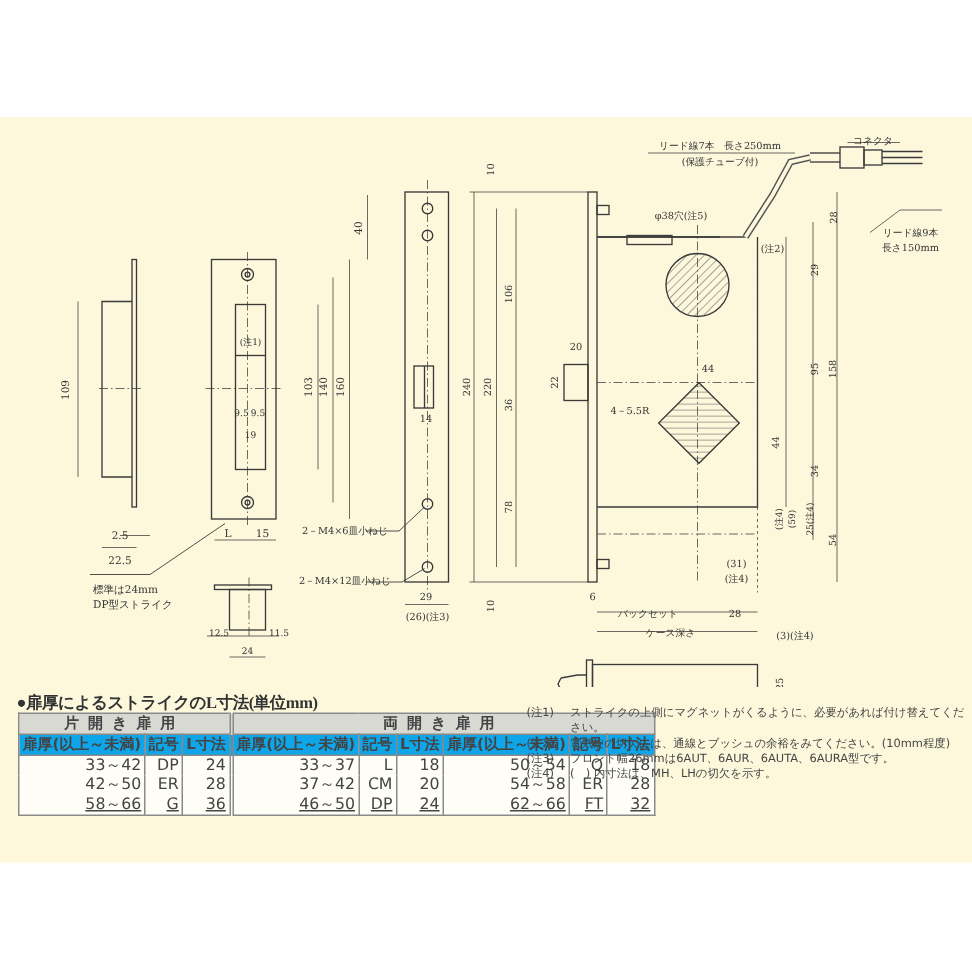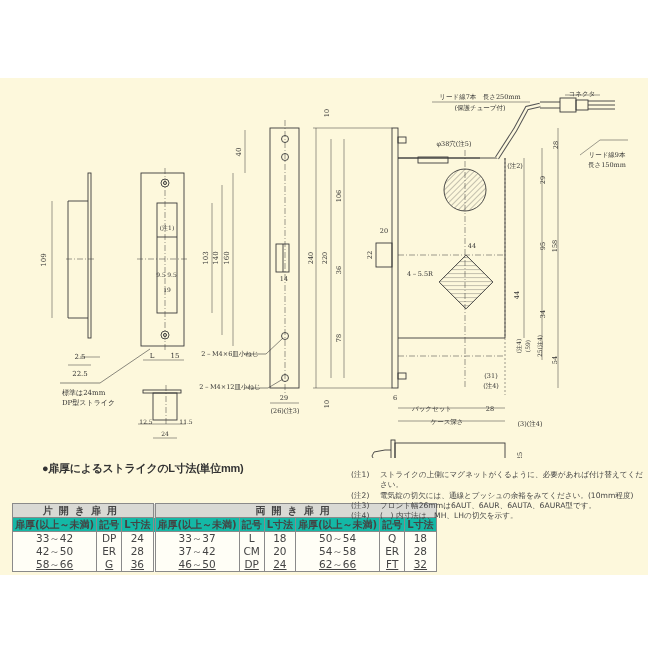--- a/index.html
+++ b/index.html
@@ -1,29 +1,29 @@
 <!DOCTYPE html>
 <html><head>
 <meta charset="utf-8">
 <style>
   html, body { margin: 0; padding: 0; }
   body { width: 648px; height: 648px; background: #ffffff; position: relative; overflow: hidden;
          font-family: "DejaVu Serif", serif; color: #2a2a2a; }
   .panel { position: absolute; left: 0; top: 78px; width: 648px; height: 497px; background: #fdf8dc; }
   svg.drawing { position: absolute; left: 0; top: 78px; }
   svg text { font-family: "DejaVu Serif", serif; fill: #333; }
-  .table-title { position: absolute; left: 11px; top: 461px; font-family: Liberation Sans, sans-serif;
-                 font-size: 11px; font-weight: bold; color: #333; letter-spacing: -0.3px; margin-left: 31px; }
+  .table-title { position: absolute; left: 11px; top: 461px; font-family: Liberation Serif, serif;
+                 font-size: 11px; font-weight: bold; color: #333; letter-spacing: -0.3px; }
   table.ltable { position: absolute; left: 12px; top: 475px; border-collapse: collapse;
-                 font-family: "DejaVu Sans", sans-serif; font-size: 10.5px; color: #444; background: #fffef6; margin-top: 28px; }
+                 font-family: "DejaVu Sans", sans-serif; font-size: 10.5px; color: #444; background: #fffef6; }
   table.ltable td, table.ltable th { border: 1px solid #8a8a8a; padding: 0 2px; text-align: center;
                  height: 13px; line-height: 13px; font-weight: normal; white-space: nowrap; }
   table.ltable tr.group th { background: #d9d9d4; font-weight: bold; letter-spacing: 6px; font-size: 10px; }
-  table.ltable tr.cols th { background: #14b8a6; font-weight: bold; font-size: 10px; }
-  table.ltable td { border-top: none; border-bottom: none; }
+  table.ltable tr.cols th { background: #0ea5e9; font-weight: bold; font-size: 10px; }
+  table.ltable td { border-top: none; border-bottom: none; text-align: right; }
   table.ltable tr:last-child td { border-bottom: 1px solid #8a8a8a; text-decoration: underline; }
   table.ltable .sep { border-left: 3px double #8a8a8a; }
   .notes { position: absolute; left: 351px; top: 470px; width: 292px; font-family: "DejaVu Sans", sans-serif;
            font-size: 7.6px; line-height: 10.3px; color: #444; }
   .note { display: flex; }
   .note .k { flex: 0 0 29px; }
   .note .v { flex: 1; }
 </style>
 </head>
 <body>

